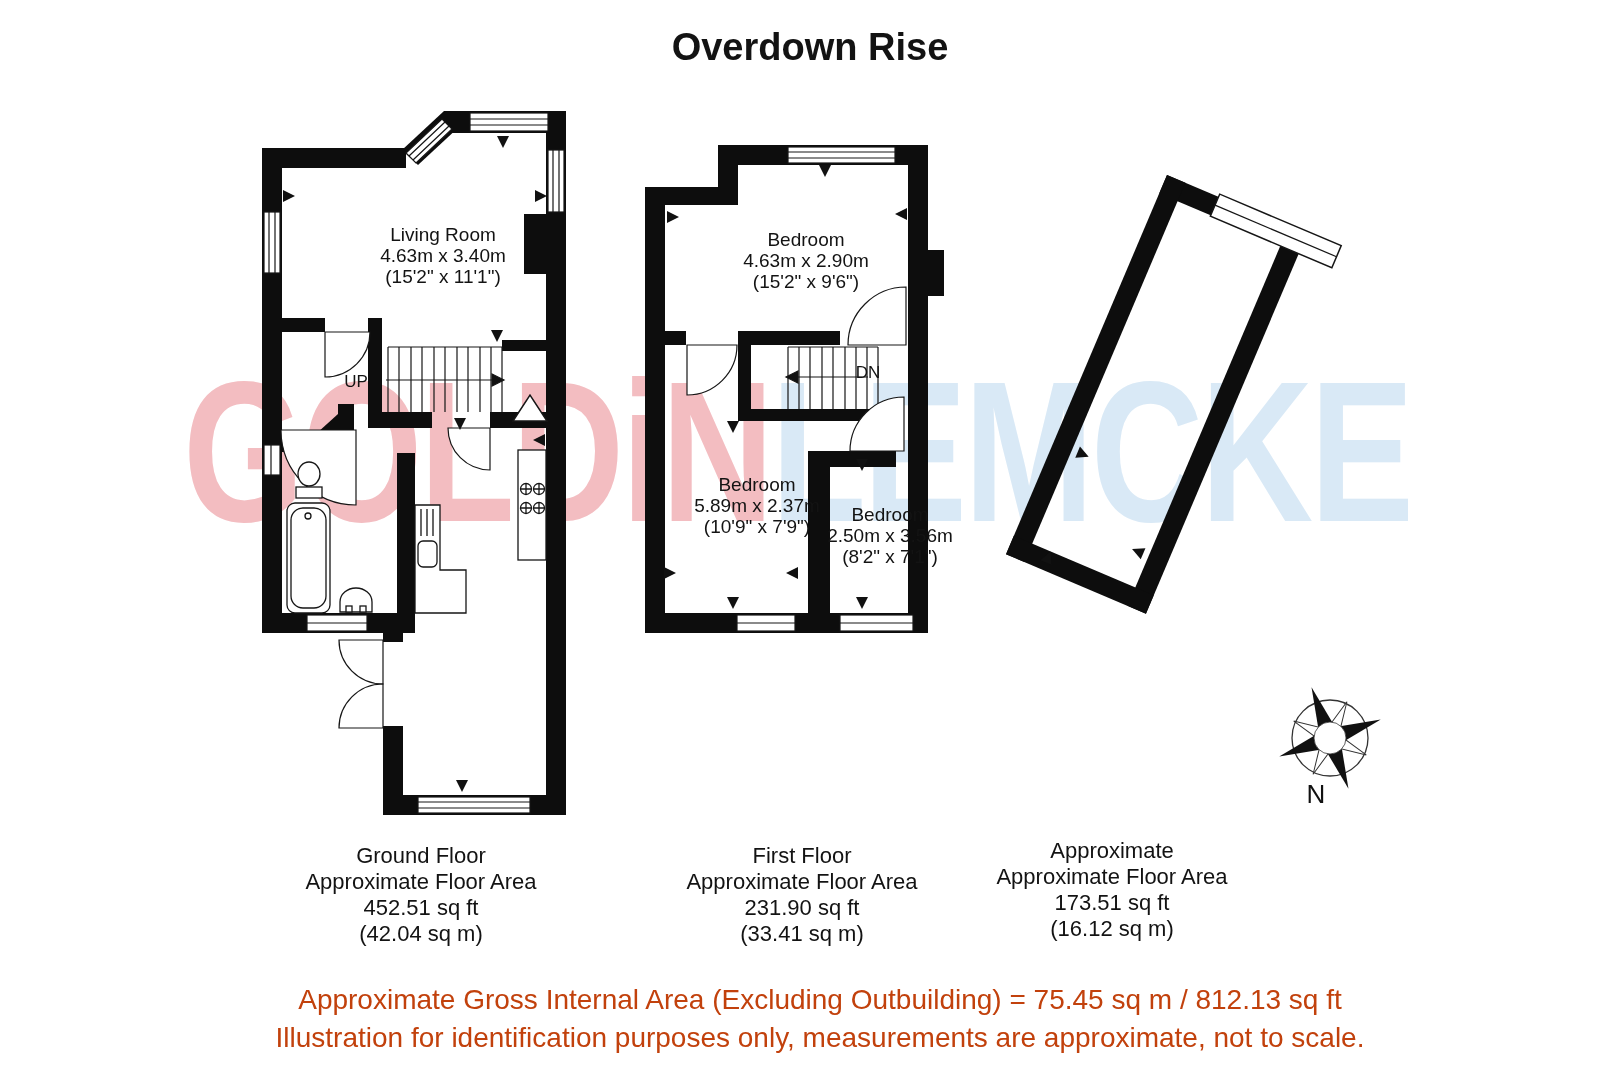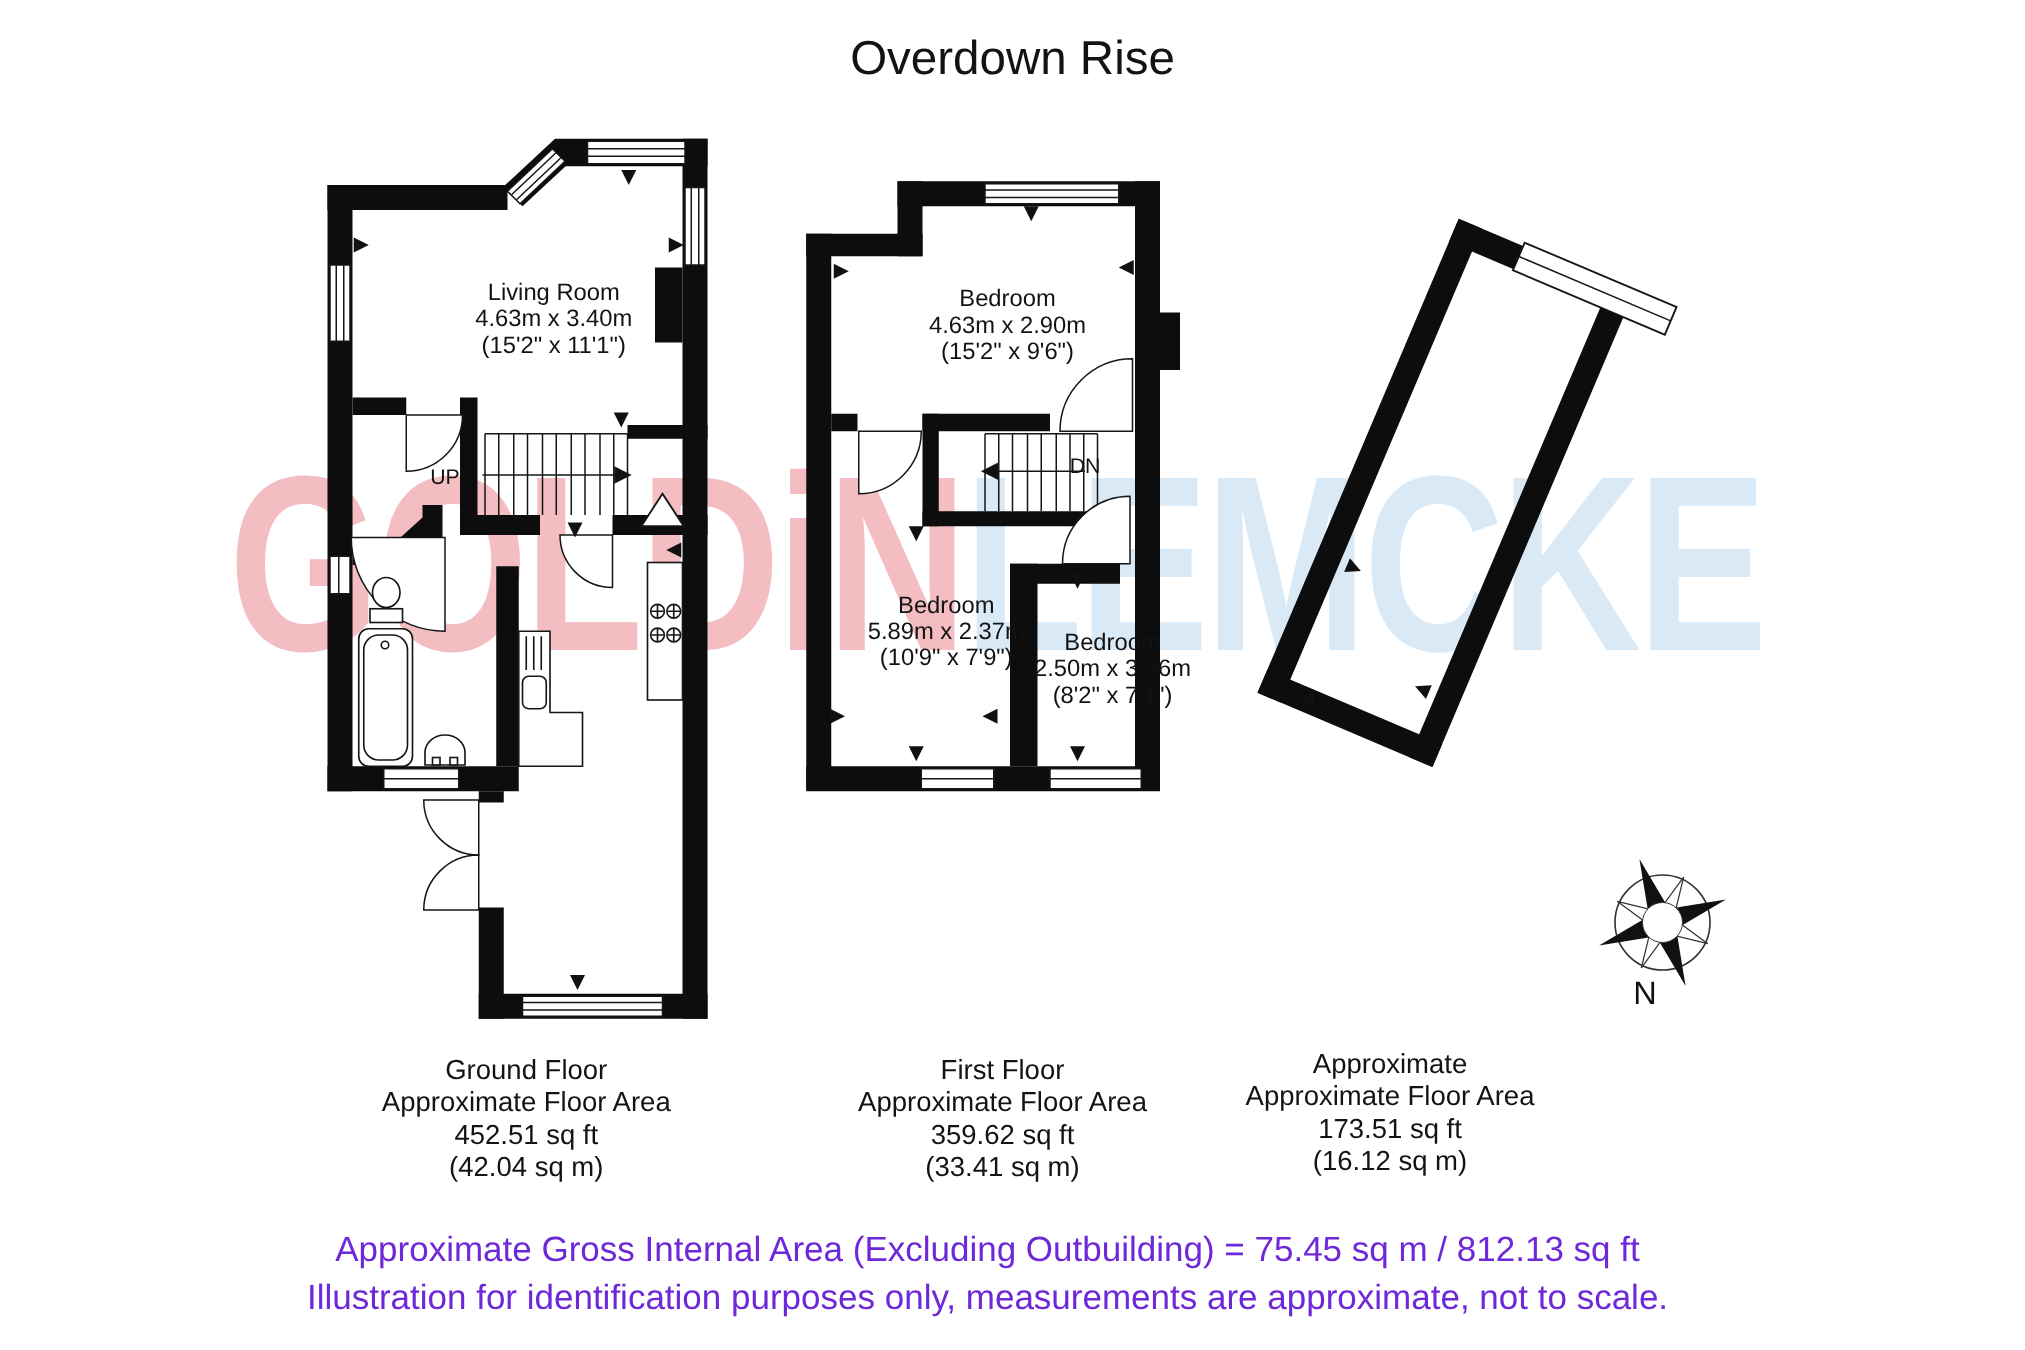--- a/index.html
+++ b/index.html
@@ -2,23 +2,23 @@
 <html><head>
 <meta charset="utf-8">
 <style>
   html,body{margin:0;padding:0;background:#fff;}
   #canvas{position:relative;width:1620px;height:1080px;background:#fff;overflow:hidden;
           font-family:"Liberation Sans",sans-serif;color:#111;}
   .lbl{position:absolute;transform:translateX(-50%);text-align:center;white-space:nowrap;color:#131313;}
   .room{font-size:19px;line-height:21px;margin-left:20px;}
   .sum{font-size:22px;line-height:26px;}
   .stair{font-size:17px;line-height:17px;font-weight:400;}
-  #title{top:27px;left:810px;font-size:38px;font-weight:normal;line-height:40px;}
-  .footer-line{position:absolute;left:790px;transform:translateX(-50%);font-size:28px;line-height:32px;
-               white-space:nowrap;color:#6d28d9;}
+  #title{top:27px;left:810px;font-size:38px;font-weight:bold;line-height:40px;}
+  .footer-line{position:absolute;left:820px;transform:translateX(-50%);font-size:28px;line-height:32px;
+               white-space:nowrap;color:#c2410c;}
   #watermark{position:absolute;left:183px;top:352px;font-weight:bold;font-size:200px;line-height:1;
              letter-spacing:-4px;transform:scaleX(0.78);transform-origin:left top;white-space:nowrap;
              z-index:0;user-select:none;}
   #watermark .wm-pink{color:#f3bdc1;}
   #watermark .wm-blue{color:#d9e9f6;}
   #plan-svg{position:absolute;left:0;top:0;z-index:1;}
   .txt{z-index:2;}
   #north-label{position:absolute;left:1316px;top:779px;transform:translateX(-50%);font-size:26px;z-index:2;}
 </style>
 </head>
@@ -278,21 +278,21 @@
   <div class="lbl sum txt" style="left:421px;top:843px">
     <div>Ground Floor</div>
     <div>Approximate Floor Area</div>
     <div>452.51 sq ft</div>
     <div>(42.04 sq m)</div>
   </div>
 
   <div class="lbl sum txt" style="left:802px;top:843px">
     <div>First Floor</div>
     <div>Approximate Floor Area</div>
-    <div>359.62 sq ft</div>
+    <div>231.90 sq ft</div>
     <div>(33.41 sq m)</div>
   </div>
 
   <div class="lbl sum txt" style="left:1112px;top:838px">
     <div>Approximate</div>
     <div>Approximate Floor Area</div>
     <div>173.51 sq ft</div>
     <div>(16.12 sq m)</div>
   </div>
 

